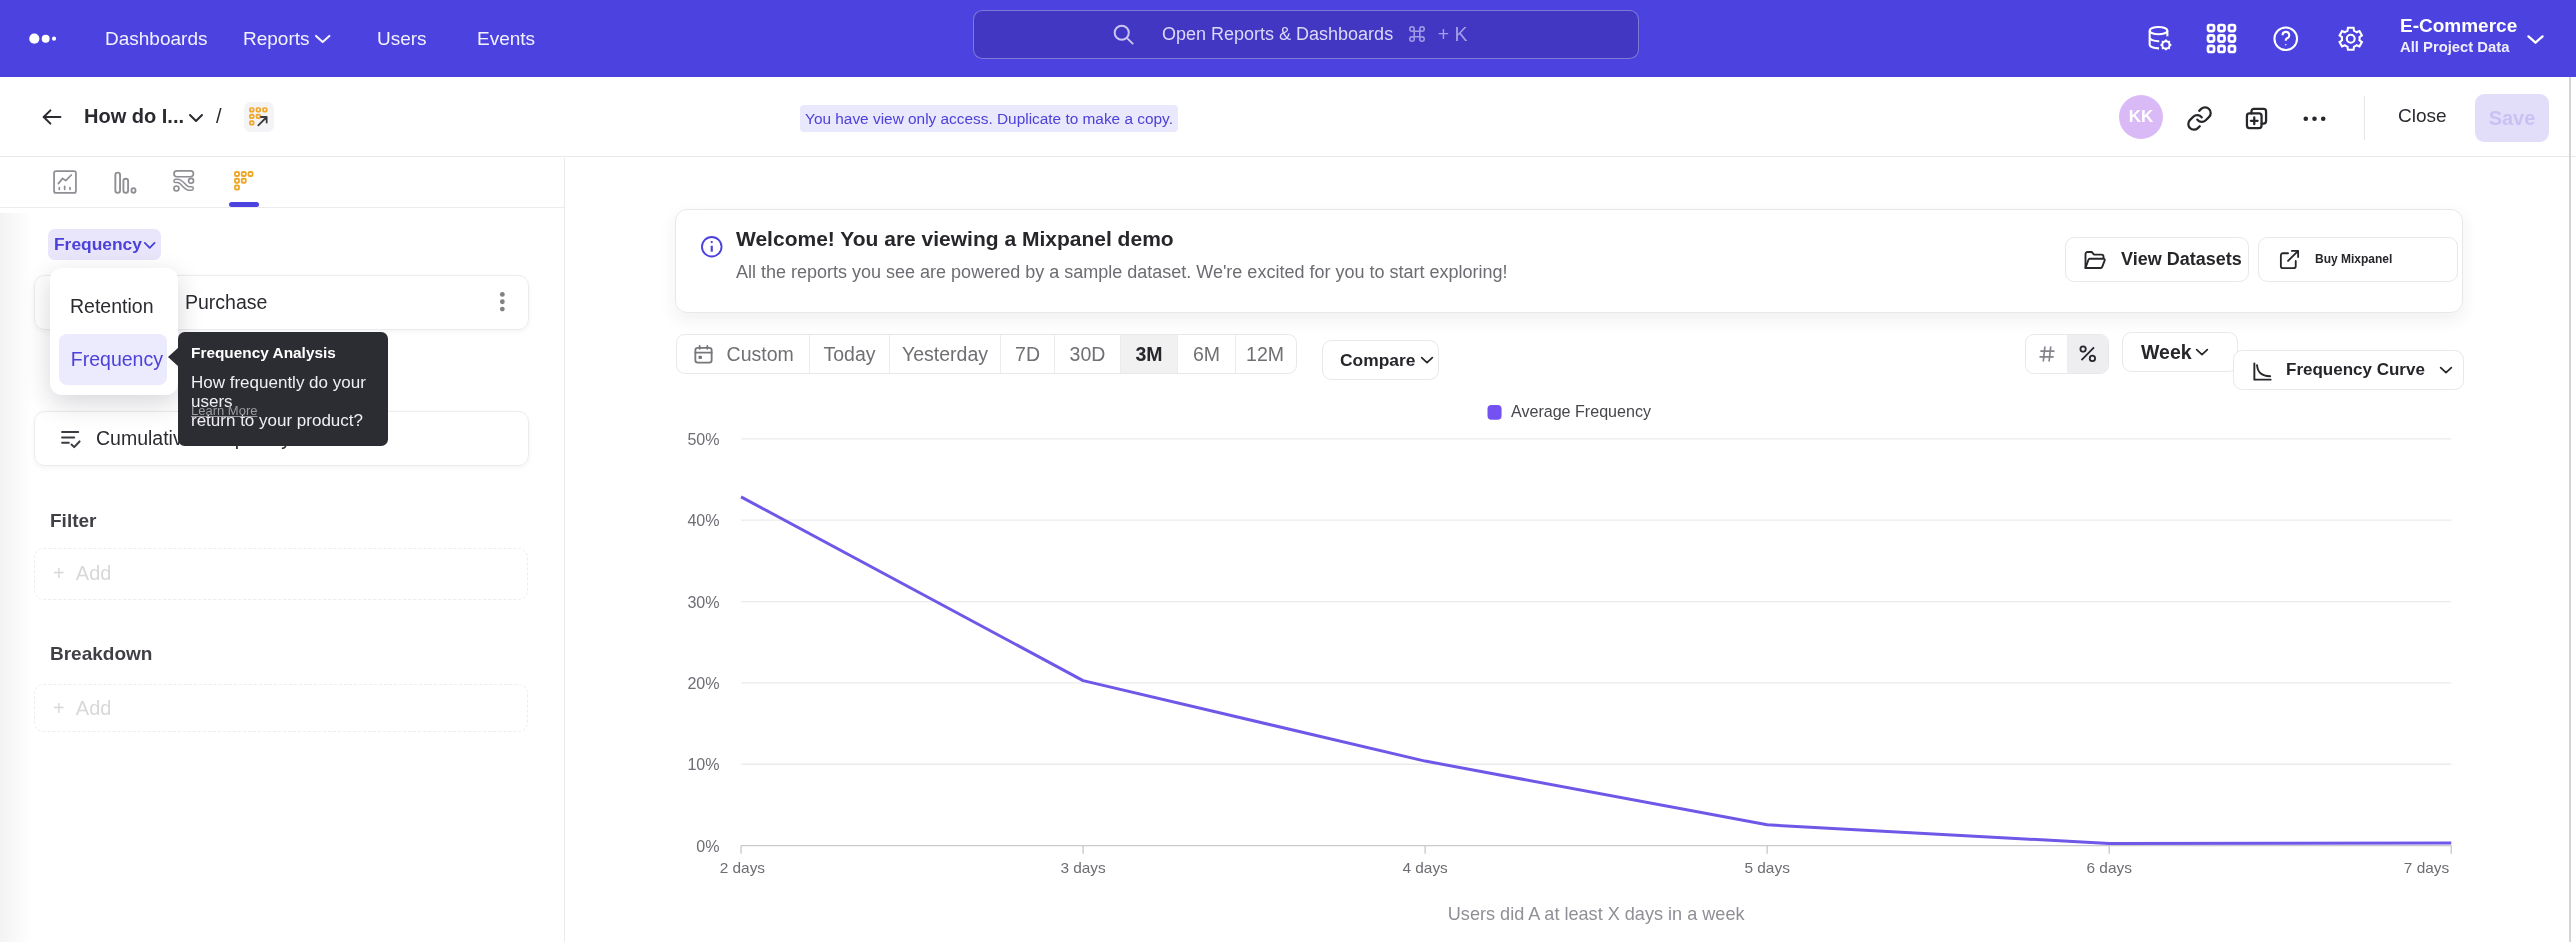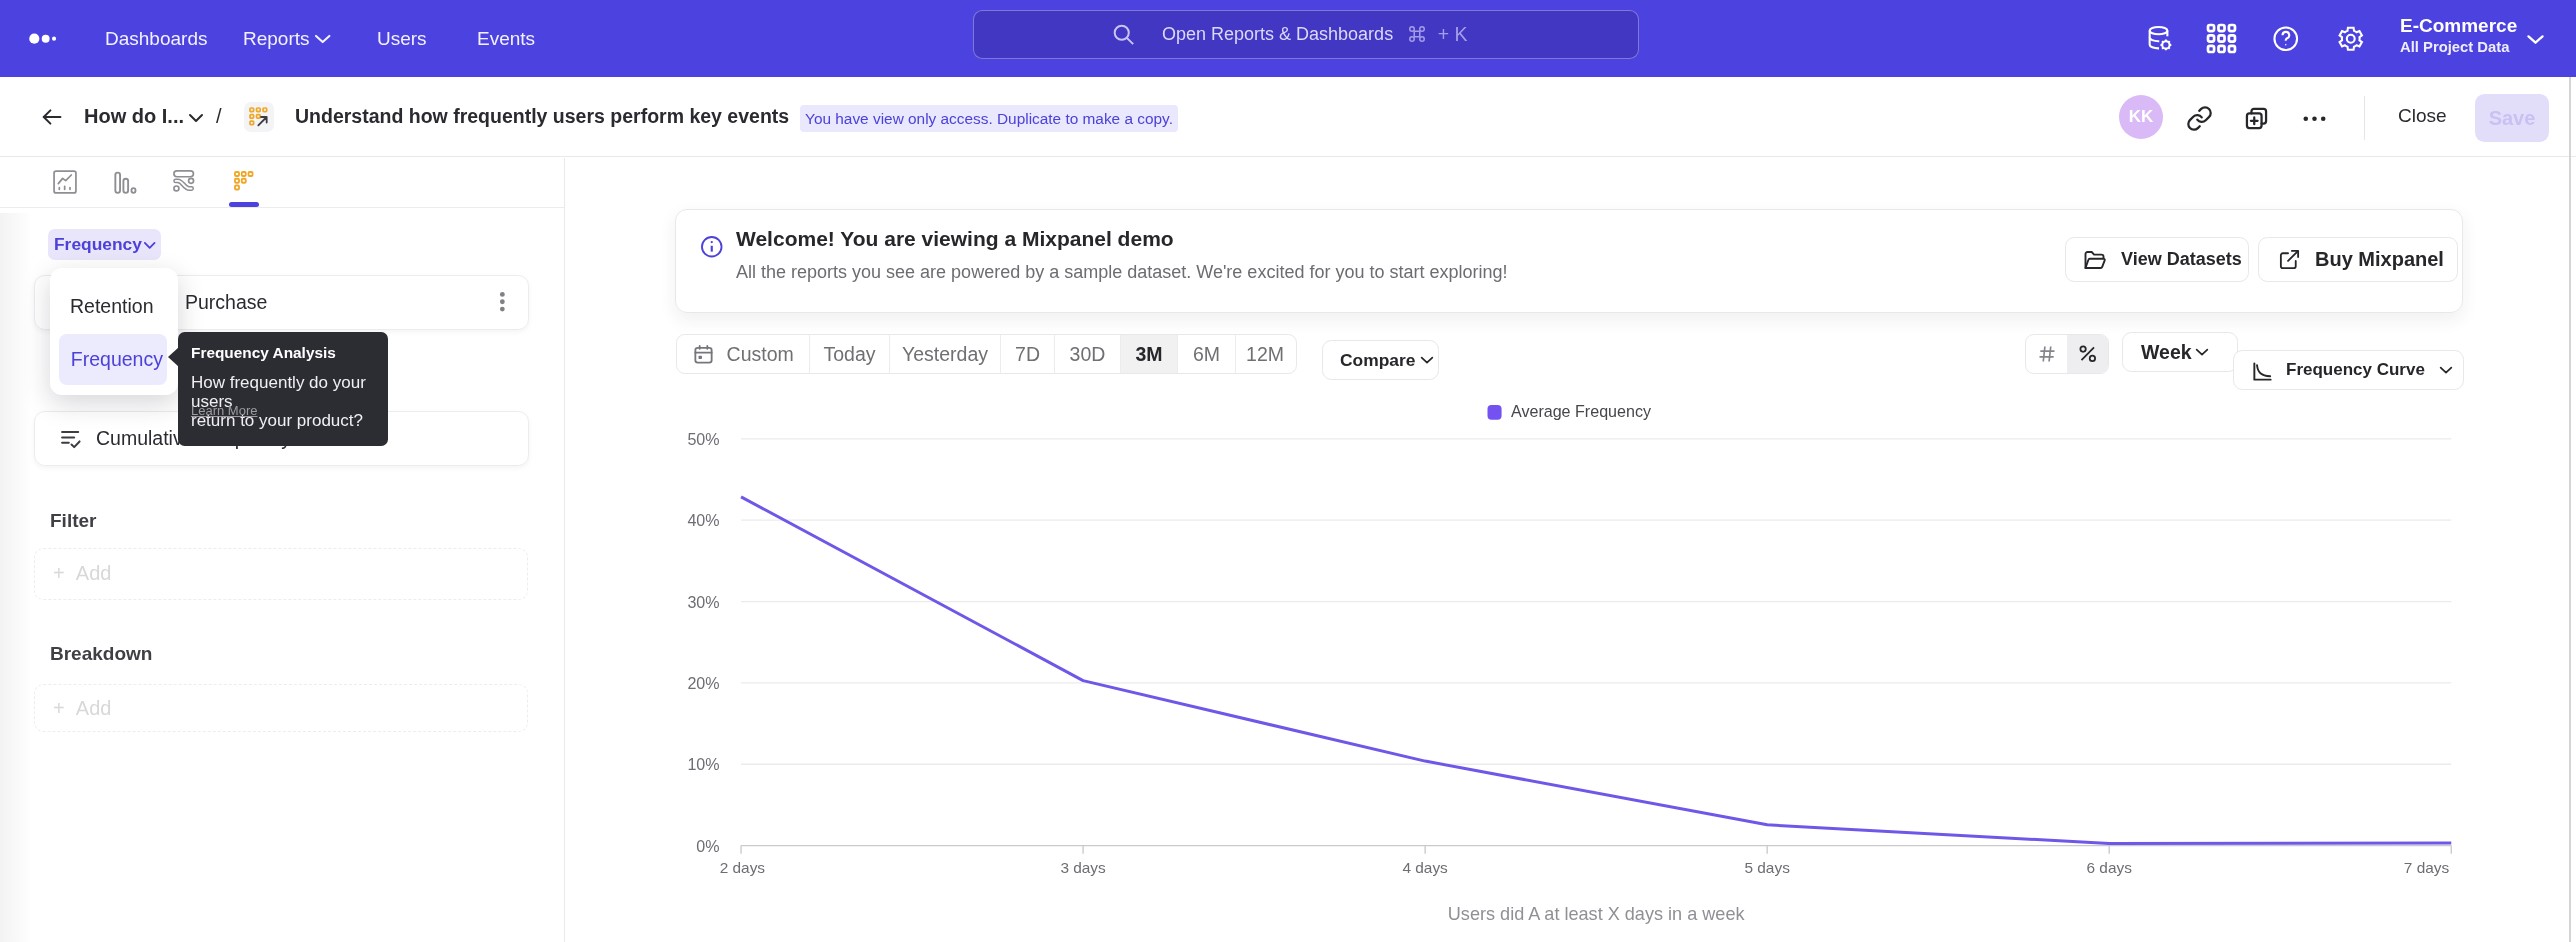--- a/index.html
+++ b/index.html
@@ -113,21 +113,20 @@
           <rect x="21.1" y="1.5" width="5.4" height="5.4" rx="1.4"></rect>
           <rect x="1.5" y="11.3" width="5.4" height="5.4" rx="1.4"></rect>
           <rect x="11.3" y="11.3" width="5.4" height="5.4" rx="1.4"></rect>
           <rect x="1.5" y="21.1" width="5.4" height="5.4" rx="1.4"></rect>
         </g>
         <g fill="none" stroke="#3c3c42" stroke-width="2.7" stroke-linecap="round" stroke-linejoin="round">
           <path d="M14 27.5 L26.5 15 M26.5 15 v8.4 M26.5 15 h-8.4"></path>
         </g>
       </svg>
     </div>
-    <div class="abs hdrtxt" style="left:295px;font-size:19.5px">Understand how frequently users perform key events</div>
     <div class="abs" style="left:800px;top:27.5px;width:378px;height:27.5px;background:#eae8fc;border-radius:4px;color:#4c41d9;font-size:15.4px;text-align:center;line-height:27.5px">You have view only access. Duplicate to make a copy.</div>
 
     <div class="abs" style="left:2119px;top:18px;width:44px;height:44px;border-radius:50%;background:#d9b9f6;color:#fff;font-size:17px;font-weight:700;text-align:center;line-height:44px">KK</div>
     <svg class="abs" style="left:2186px;top:28px" width="27" height="27" viewBox="0 0 24 24" fill="none" stroke="#26262b" stroke-width="2" stroke-linecap="round" stroke-linejoin="round">
       <path d="M10 13 a5 5 0 0 0 7.54 .54 l3-3 a5 5 0 0 0 -7.07-7.07 l-1.72 1.71"></path>
       <path d="M14 11 a5 5 0 0 0 -7.54 -.54 l-3 3 a5 5 0 0 0 7.07 7.07 l1.71-1.71"></path>
     </svg>
     <svg class="abs" style="left:2243px;top:28px" width="27" height="27" viewBox="0 0 24 24" fill="none" stroke="#26262b" stroke-width="2" stroke-linecap="round" stroke-linejoin="round">
       <path d="M7.5 7.5 V5.7 a2.2 2.2 0 0 1 2.2 -2.2 H18.3 a2.2 2.2 0 0 1 2.2 2.2 V14.3 a2.2 2.2 0 0 1 -2.2 2.2 H16.5"></path>
       <rect x="3.5" y="7.5" width="13" height="13" rx="2.2"></rect>
@@ -238,21 +237,21 @@
         <path d="M2.5 18.5 L5.4 10.3 a1.6 1.6 0 0 1 1.5 -1.1 h13.6 a1.3 1.3 0 0 1 1.2 1.75 L19.2 17.4 a1.7 1.7 0 0 1 -1.6 1.1 H2.5 z"></path>
       </svg>
       <div class="abs" style="left:55px;top:0;height:42px;line-height:42px;font-size:18px;font-weight:700;color:#26262b">View Datasets</div>
     </div>
     <div class="abs btn" style="left:1582px;top:21px;width:200px;height:45px">
       <svg class="abs" style="left:19px;top:10px" width="23" height="23" viewBox="0 0 24 24" fill="none" stroke="#26262b" stroke-width="1.9" stroke-linecap="round" stroke-linejoin="round">
         <path d="M18.5 13.5 V19 a2 2 0 0 1 -2 2 H5 a2 2 0 0 1 -2 -2 V7.5 a2 2 0 0 1 2 -2 h5.5"></path>
         <path d="M14.5 3 H21 v6.5"></path>
         <path d="M10.5 13.5 L20.5 3.5"></path>
       </svg>
-      <div class="abs" style="left:56px;top:0;height:42px;line-height:42px;font-size:20px;font-weight:700;color:#26262b">Buy Mixpanel</div>
+      <div class="abs" style="left:56px;top:0;height:42px;line-height:42px;font-size:12px;font-weight:700;color:#26262b">Buy Mixpanel</div>
     </div>
   </div>
 
   <div class="abs" style="left:676px;top:334px;width:621px;height:40px;border:1.3px solid #e8e8ea;border-radius:8.7px;display:flex;align-items:stretch;color:#6f6f74;font-size:19.5px">
     <div class="seg" style="width:133px"><svg style="margin-right:11.4px" width="23" height="23" viewBox="0 0 24 24" fill="none" stroke="#76767c" stroke-width="1.9" stroke-linecap="round">
         <rect x="3.5" y="5" width="17" height="15.5" rx="2.5"></rect>
         <path d="M3.5 10 h17"></path>
         <rect x="6.8" y="13.2" width="3.6" height="3.6" rx="0.8" fill="#76767c" stroke="none"></rect>
         <path d="M8 3 v3 M16 3 v3"></path>
       </svg>Custom</div>

